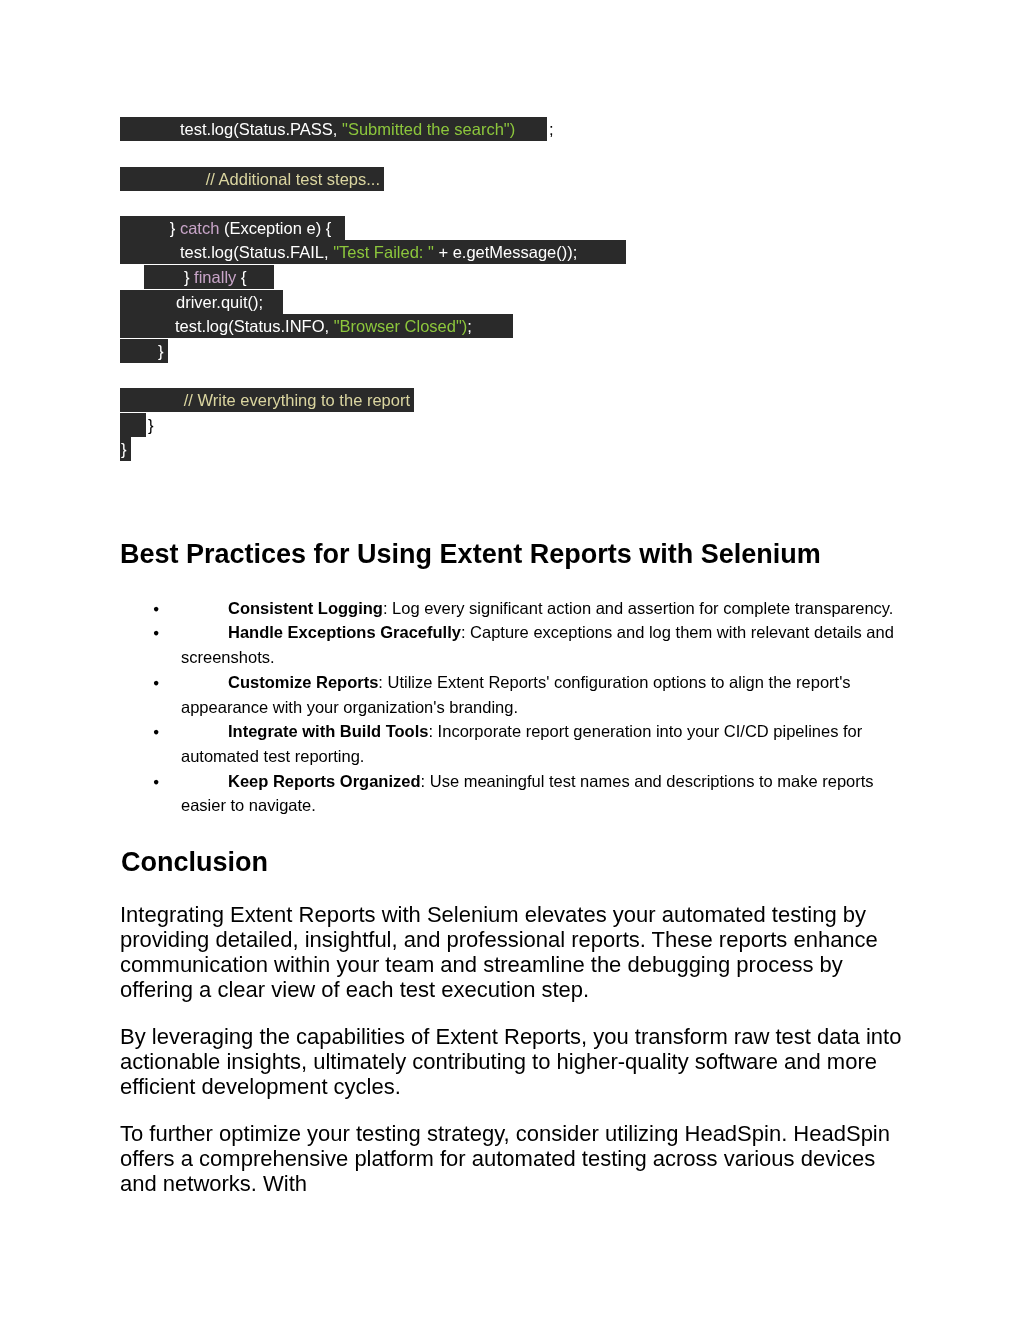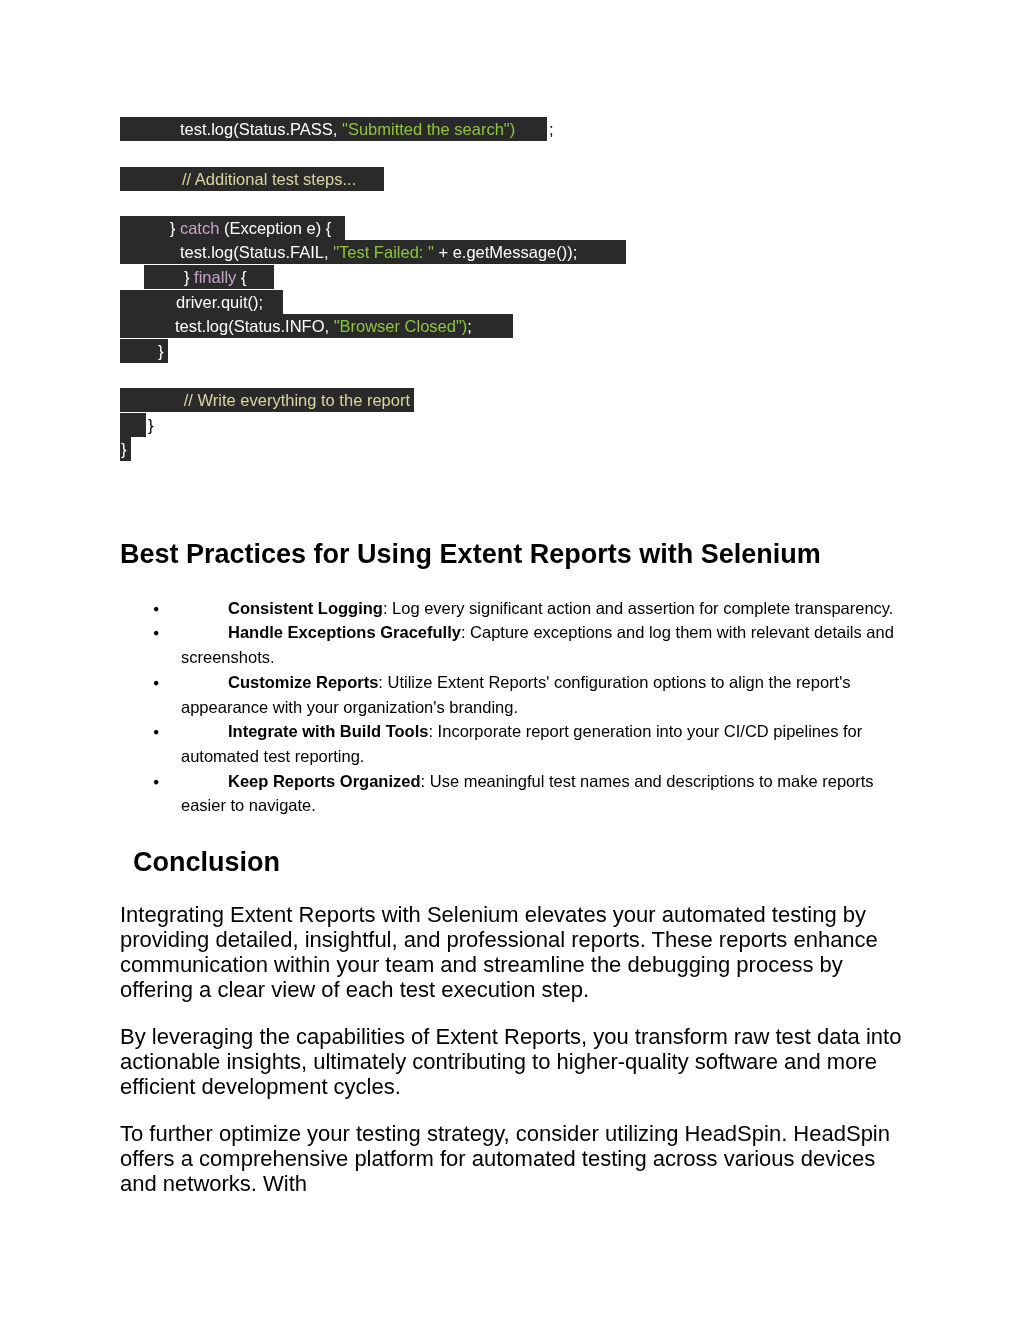--- a/index.html
+++ b/index.html
@@ -28,40 +28,40 @@
   .tok-plain{color:var(--code-plain);}
   .tok-string{color:var(--code-string);}
   .tok-keyword{color:var(--code-keyword);}
   .tok-comment{color:var(--code-comment);}
   .after-box{color:var(--text);padding-left:2px;line-height:24px;display:inline-block;vertical-align:top;}
   
   h1.doc-h{
     font-size:27px;line-height:32px;font-weight:700;color:var(--text);
     margin:76px 0 26px 0;letter-spacing:0;
   }
-  h1.doc-h.conclusion{margin:28px 0 24px 13px;}
+  h1.doc-h.conclusion{margin:28px 0 24px 1px;}
   
   ul.bullets{list-style:none;margin:0;padding:0;font-size:16.5px;line-height:24.7px;}
   ul.bullets li{position:relative;padding-left:61px;}
   ul.bullets li .dot{
     position:absolute;left:33px;top:0;font-size:10.5px;line-height:24.7px;
   }
   ul.bullets li b{font-weight:700;margin-left:47px;}
   
   p.doc-p{font-size:22px;line-height:25px;margin:0 0 22px 0;}
 </style>
 </head>
 <body>
 
 <div class="content">
 
   <div class="code-block">
       <div class="code-line"><span class="hl" style="padding-left: 60px; min-width: 427px;"><span class="tok-plain">test.log(Status.PASS, </span><span class="tok-string">"Submitted the search")</span></span><span class="after-box">;</span></div>
       <div class="code-line"></div>
-      <div class="code-line"><span class="hl" style="padding-left: 62px; min-width: 264px;"><span class="tok-comment">// Additional test steps...</span></span></div>
+      <div class="code-line"><span class="hl" style="padding-left: 44px; min-width: 264px; text-align: right;"><span class="tok-comment">// Additional test steps...</span></span></div>
       <div class="code-line"></div>
       <div class="code-line"><span class="hl" style="padding-left: 40px; min-width: 225px; text-align: center;"><span class="tok-plain">} </span><span class="tok-keyword">catch</span><span class="tok-plain"> (Exception e) {</span></span></div>
       <div class="code-line"><span class="hl" style="padding-left: 60px; min-width: 506px;"><span class="tok-plain">test.log(Status.FAIL, </span><span class="tok-string">"Test Failed: "</span><span class="tok-plain"> + e.getMessage());</span></span></div>
       <div class="code-line"><span class="hl" style="padding-left: 40px; min-width: 130px; margin-left: 24px;"><span class="tok-plain">} </span><span class="tok-keyword">finally</span><span class="tok-plain"> {</span></span></div>
       <div class="code-line"><span class="hl" style="padding-left: 56px; min-width: 163px;"><span class="tok-plain">driver.quit();</span></span></div>
       <div class="code-line"><span class="hl" style="padding-left: 55px; min-width: 393px;"><span class="tok-plain">test.log(Status.INFO, </span><span class="tok-string">"Browser Closed")</span><span class="tok-plain">;</span></span></div>
       <div class="code-line"><span class="hl" style="padding-left: 38px; min-width: 48px;"><span class="tok-plain">}</span></span></div>
       <div class="code-line"></div>
       <div class="code-line"><span class="hl" style="padding-left: 24px; min-width: 294px; text-align: right;"><span class="tok-comment">// Write everything to the report</span></span></div>
       <div class="code-line"><span class="hl" style="padding-left: 0px; min-width: 26px;"></span><span class="after-box">}</span></div>

